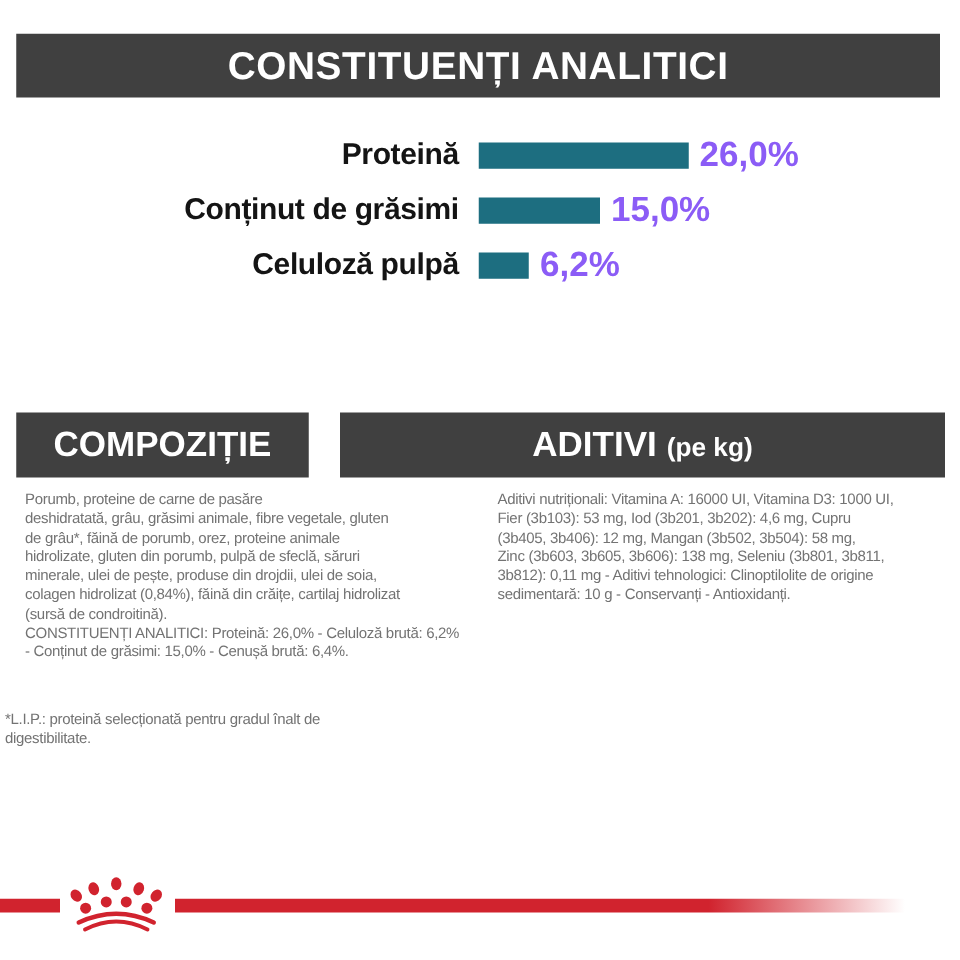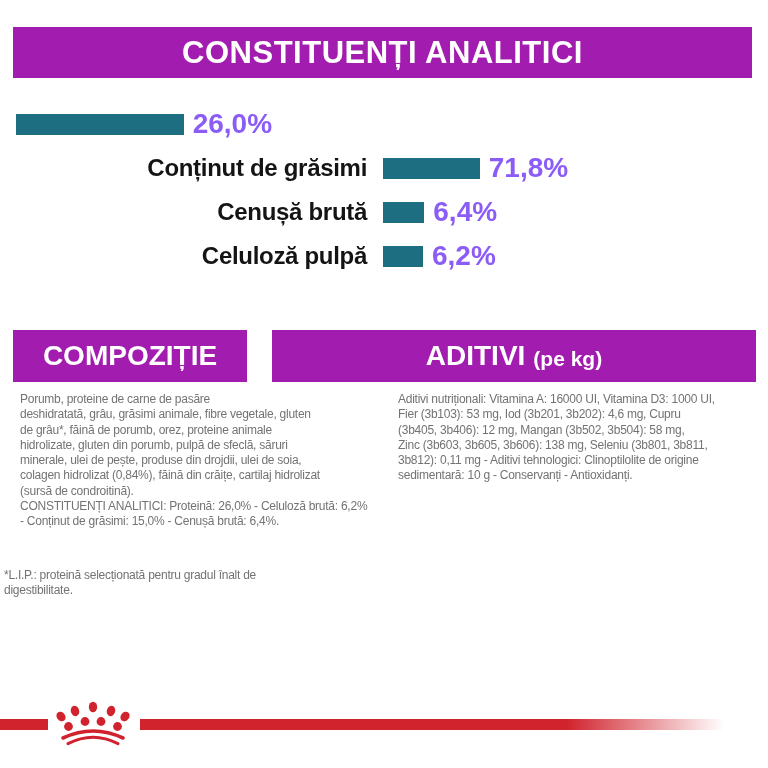--- a/index.html
+++ b/index.html
@@ -2,21 +2,21 @@
 <html><head>
 <meta charset="utf-8">
 <style>
   html,body{margin:0;padding:0;}
   body{
     width:768px;height:768px;position:relative;overflow:hidden;
     background:#ffffff;
     font-family:"Liberation Sans","DejaVu Sans",sans-serif;
   }
   .teal-header{
-    position:absolute;background:#a21caf;color:#ffffff;
+    position:absolute;background:#404040;color:#ffffff;
     display:flex;align-items:center;justify-content:center;
     font-weight:bold;
   }
   #main-header{left:13px;top:27px;width:739px;height:51px;font-size:31px;letter-spacing:.5px;}
   #comp-header{left:13px;top:330px;width:234px;height:52px;font-size:28px;}
   #adit-header{left:272px;top:330px;width:484px;height:52px;font-size:28px;}
   #adit-header .suffix{font-size:21px;margin-left:8px;margin-top:5px;text-align:right;}
 
   #chart{position:absolute;left:0;top:102px;width:768px;}
   .chart-row{display:flex;align-items:center;height:44px;}
@@ -46,32 +46,28 @@
 </head>
 <body>
 
 <div id="main-header" class="teal-header">
   <span>CONSTITUENȚI ANALITICI</span>
 </div>
 
 <div id="chart">
   <div id="chart-rows">
       <div class="chart-row">
+        <span class="chart-label">Proteină</span>
         <span class="chart-bar" style="width: 167.7px; background: rgb(29, 110, 128);"></span>
         <span class="chart-value">26,0%</span>
       </div>
       <div class="chart-row">
         <span class="chart-label">Conținut de grăsimi</span>
         <span class="chart-bar" style="width: 96.8px; background: rgb(29, 110, 128);"></span>
-        <span class="chart-value">71,8%</span>
-      </div>
-      <div class="chart-row">
-        <span class="chart-label">Cenușă brută</span>
-        <span class="chart-bar" style="width: 41.3px; background: rgb(29, 110, 128);"></span>
-        <span class="chart-value">6,4%</span>
+        <span class="chart-value">15,0%</span>
       </div>
       <div class="chart-row">
         <span class="chart-label">Celuloză pulpă</span>
         <span class="chart-bar" style="width: 40px; background: rgb(29, 110, 128);"></span>
         <span class="chart-value">6,2%</span>
       </div>
     </div>
 </div>
 
 <div id="comp-header" class="teal-header">

